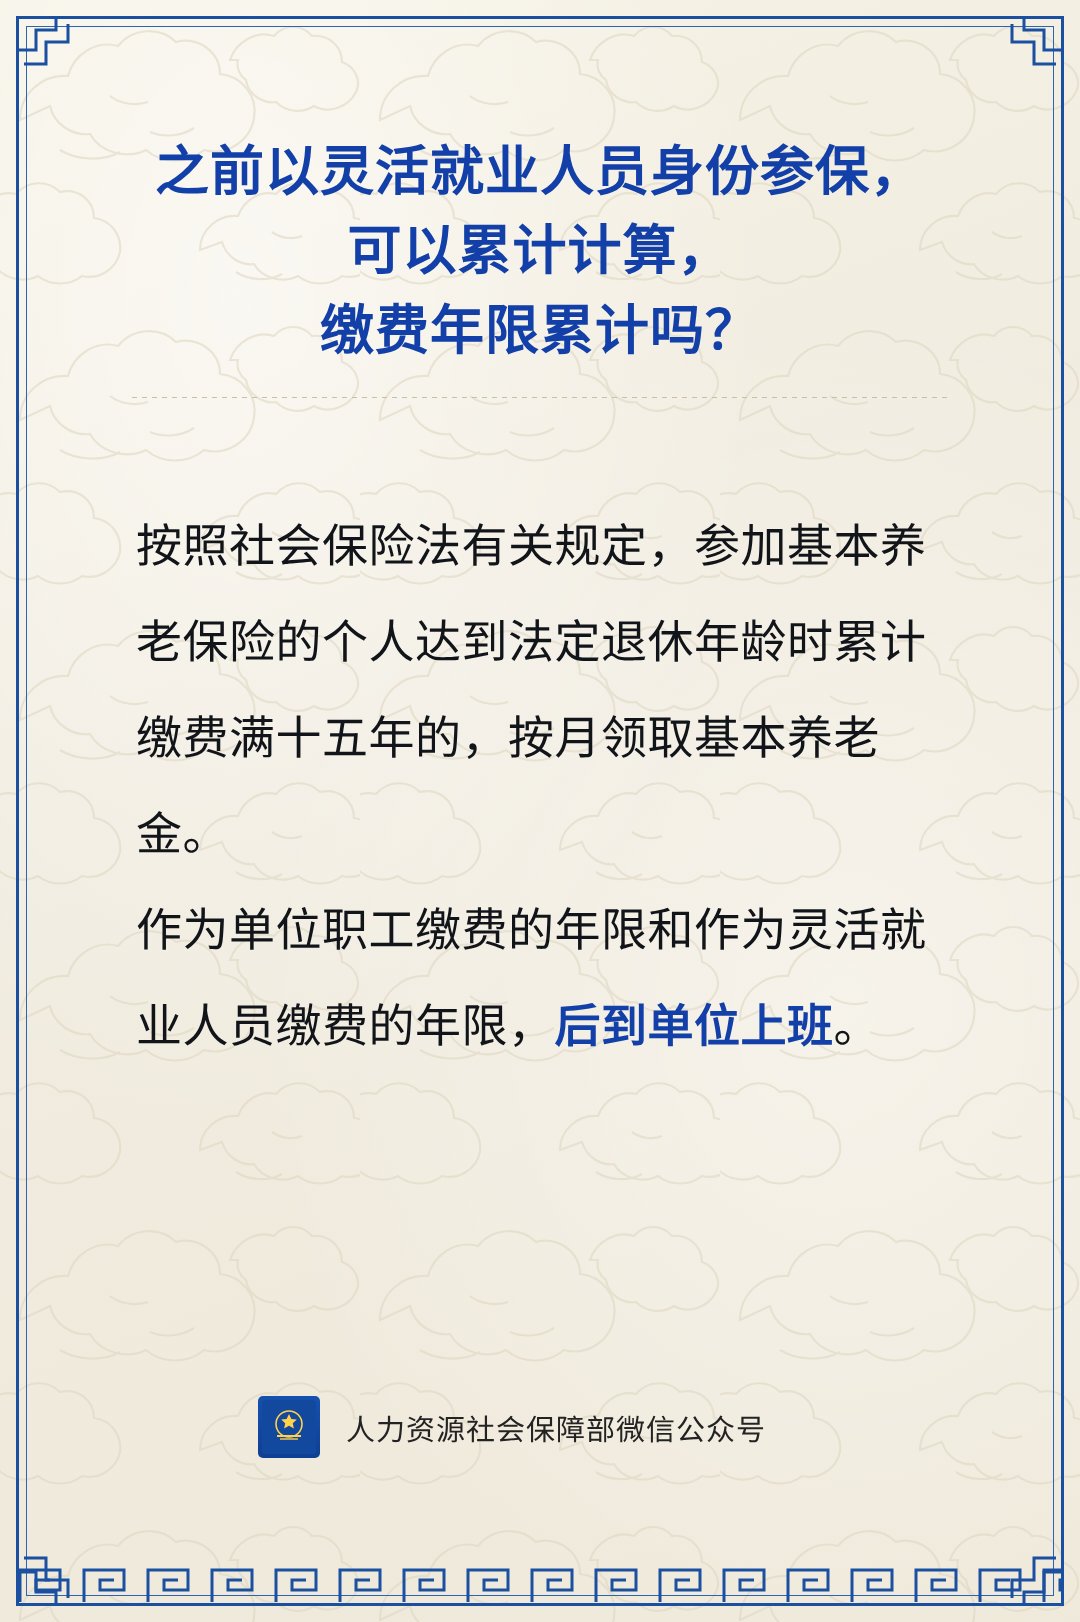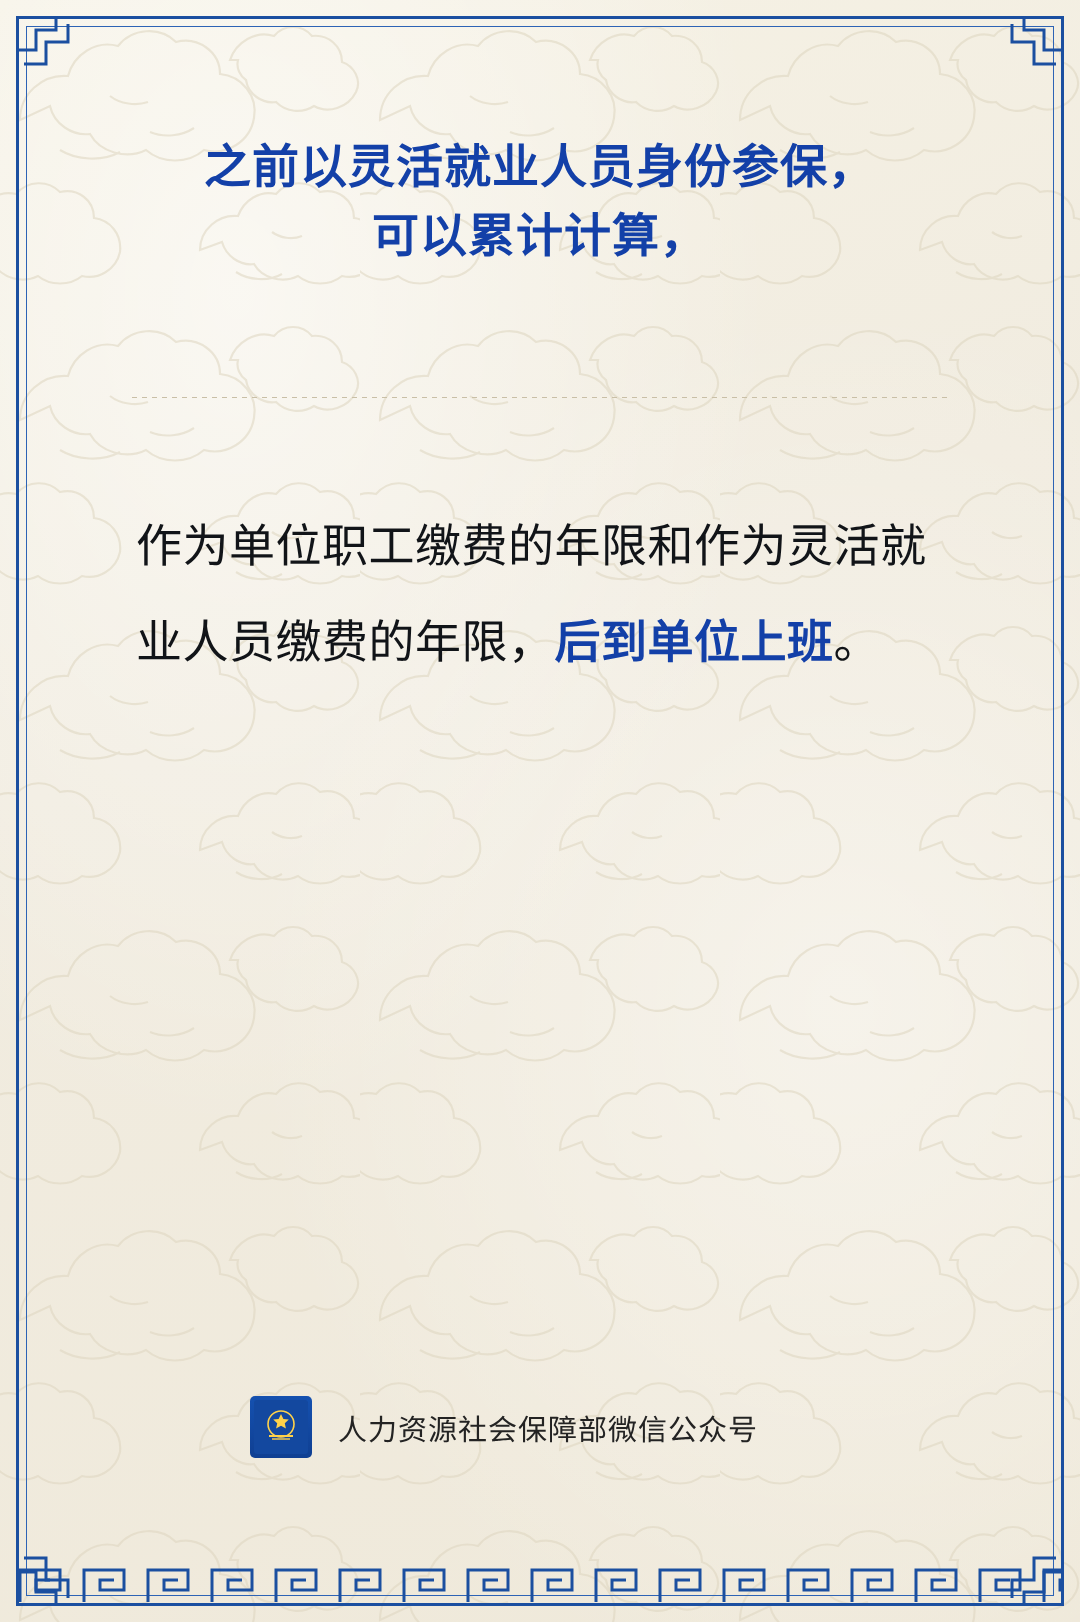--- a/index.html
+++ b/index.html
@@ -85,21 +85,21 @@
 
   .title {
     position: absolute;
     left: 90px;
     top: 132px;
     width: 900px;
     text-align: center;
     color: #1340a8;
     font-family: "DejaVu Serif", "Liberation Serif", serif;
     font-weight: bold;
-    font-size: 47px;
+    font-size: 54px;
     line-height: 1.47;
     letter-spacing: 1px;
   }
   .title .line { display: block; white-space: nowrap; }
 
   .divider {
     position: absolute;
     left: 132px;
     top: 397px;
     width: 816px;
@@ -131,20 +131,21 @@
   
   .footer {
     position: absolute;
     left: 0;
     top: 1396px;
     width: 1008px;
     display: flex;
     align-items: center;
     justify-content: center;
     gap: 26px;
+    padding-left: 8px;
   }
   .emblem {
     width: 62px;
     height: 62px;
     border-radius: 5px;
     background: linear-gradient(180deg, #1551b0 0%, #0f3f92 100%);
     position: relative;
     flex: 0 0 auto;
     box-shadow: inset 0 0 0 2px #0d3madeup;
   }
@@ -223,25 +224,27 @@
     </defs>
     <rect x="0" y="0" width="1048" height="66" fill="url(#key)"></rect>
     <rect x="0" y="63" width="1048" height="3" fill="#1b4fa0"></rect>
   </svg>
 
   <div class="content">
 
     <div class="title">
       <span class="line">之前以灵活就业人员身份参保，</span>
       <span class="line">可以累计计算，</span>
+      <span class="line">缴费年限累计吗？</span>
     </div>
 
     <div class="divider"></div>
 
     <div class="body-text">
+      <p>按照社会保险法有关规定，参加基本养老保险的个人达到法定退休年龄时累计缴费满十五年的，按月领取基本养老金。</p>
       <p><span>作为单位职工缴费的年限和作为灵活就业人员缴费的年限，</span><span class="hl">后到单位上班</span><span>。</span></p>
     </div>
 
     <div class="footer">
       <div class="emblem">
         <div class="emblem-inner">
           <svg width="44" height="44" viewBox="0 0 44 44" aria-hidden="true">
             <circle cx="22" cy="19" r="13" fill="none" stroke="#ffd24a" stroke-width="1.6"></circle>
             <path d="M22 9l2.4 5 5.4.6-4 3.6 1.1 5.3L22 20.8l-4.9 2.7 1.1-5.3-4-3.6 5.4-.6z" fill="#ffd24a"></path>
             <path d="M10 31h24" stroke="#ffd24a" stroke-width="2"></path>

